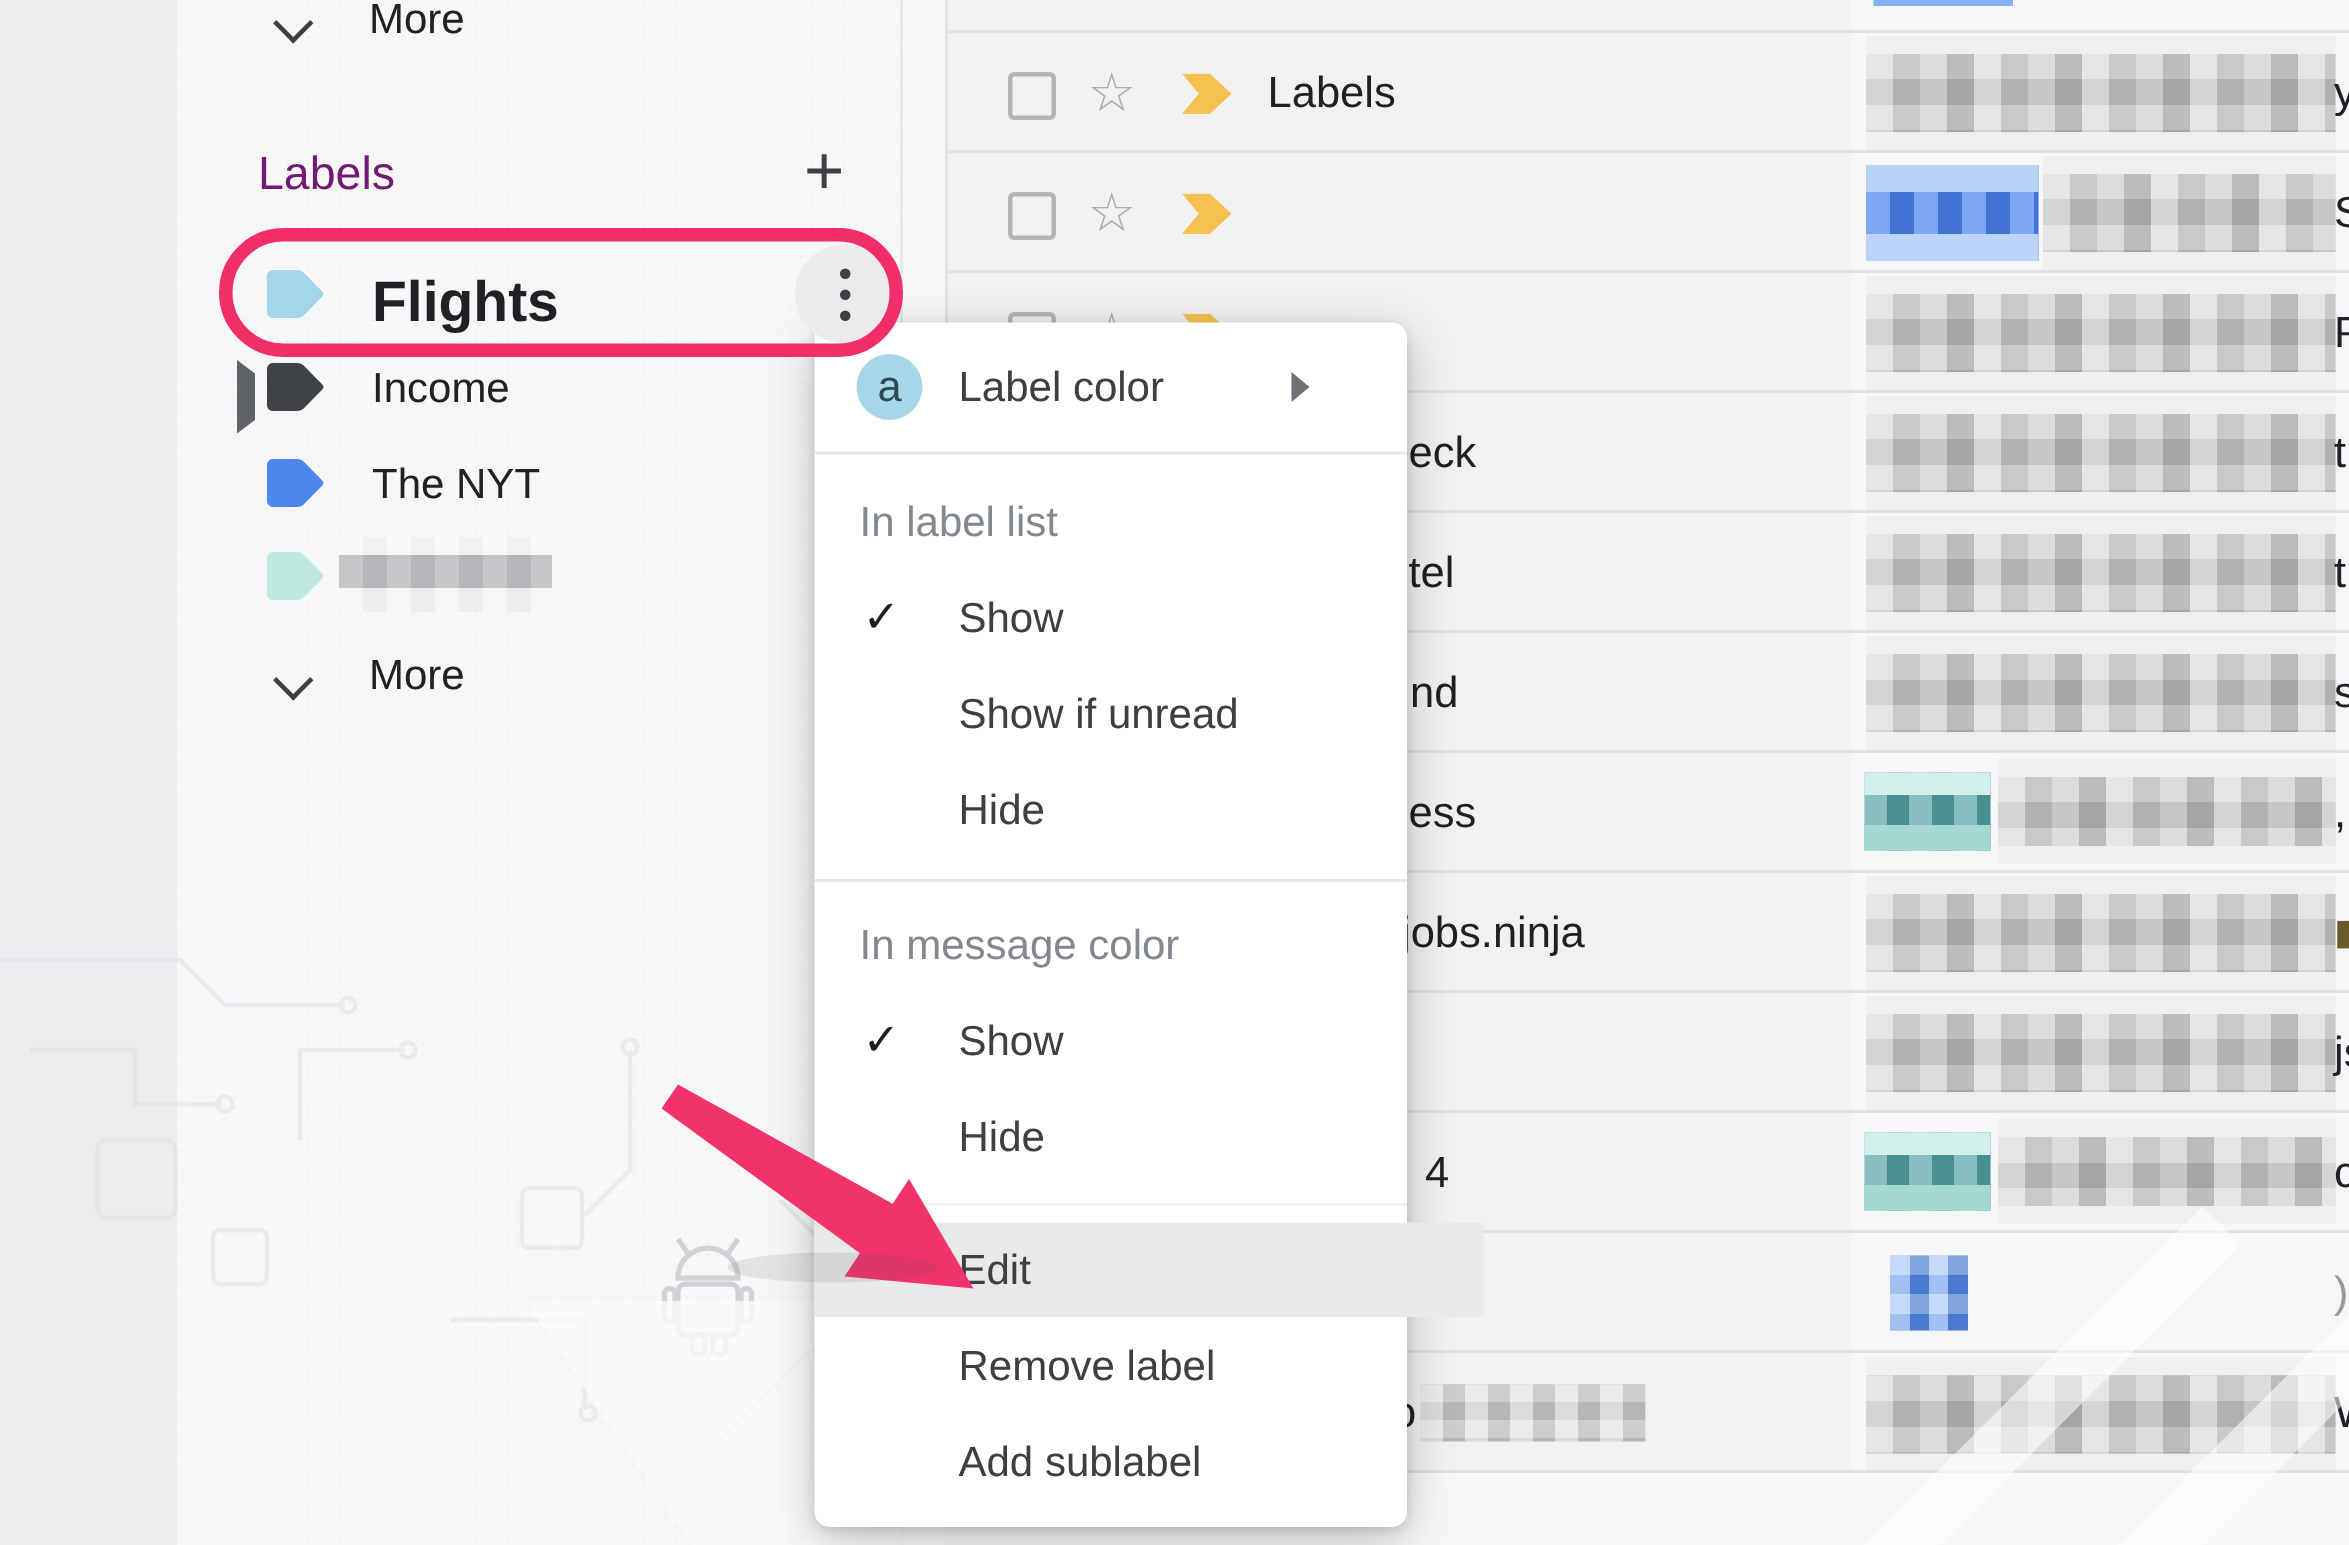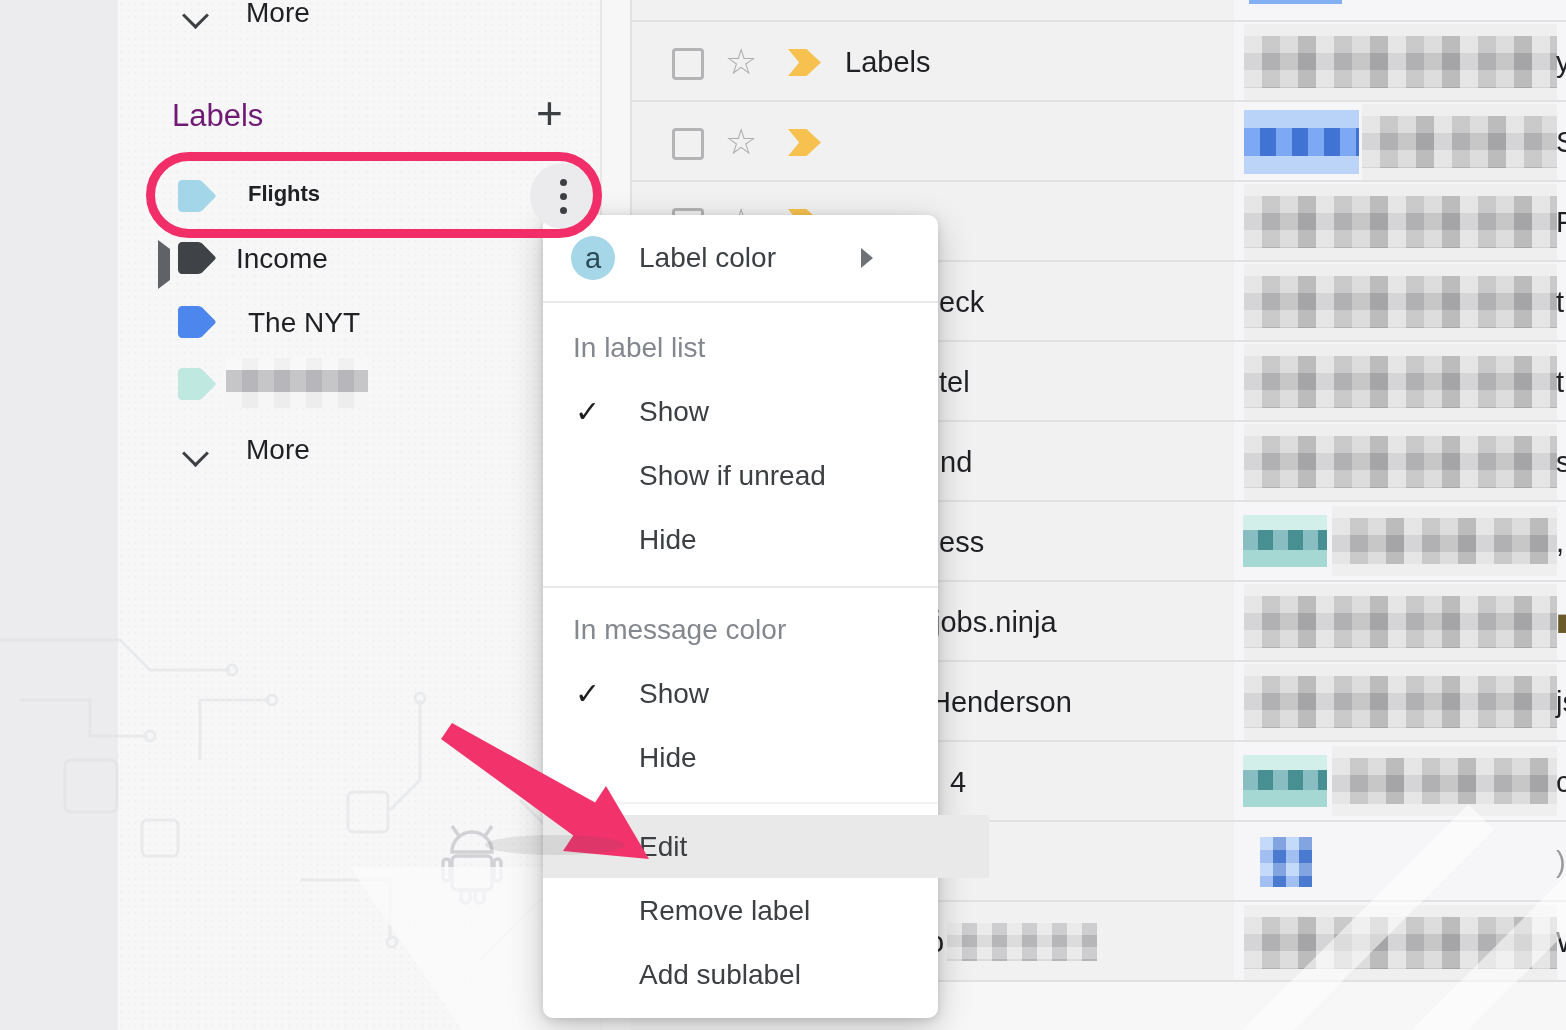--- a/index.html
+++ b/index.html
@@ -188,21 +188,20 @@
       <span class="trail">,</span>
     </div>
 
     <div class="mrow" style="top:580px">
       <span class="frag" style="left:302px">jobs.ninja</span>
       <span class="mz mz-gray" style="left:612px;top:14px;width:313px;height:52px"></span>
       <span class="trail" style="color:#6b5b2a;font-size:24px">▮</span>
     </div>
 
     <div class="mrow" style="top:660px">
-      <span class="frag" style="left:298px">Henderson</span>
       <span class="mz mz-gray" style="left:612px;top:14px;width:313px;height:52px"></span>
       <span class="trail">js</span>
     </div>
 
     <div class="mrow" style="top:740px">
       <span class="frag" style="left:318px">4</span>
       <span class="mz mz-teal" style="left:611px;top:13px;width:84px;height:52px"></span>
       <span class="mz mz-gray" style="left:700px;top:16px;width:225px;height:46px"></span>
       <span class="trail">c</span>
     </div>
@@ -226,27 +225,27 @@
     <span class="chev" style="margin-top:-10px"></span>
   </div>
   <div class="side-item" style="left:246px;top:0;line-height:26px">More</div>
 
   <div class="labels-header">Labels</div>
   <div class="plus">+</div>
 
   <svg class="tag" style="left:177px;top:179px;z-index:2" viewBox="0 0 40 34">
     <path d="M5 1 H21 C23 1 25 2 26.4 3.7 L38 15.5 C38.8 16.4 38.8 17.6 38 18.5 L26.4 30.3 C25 32 23 33 21 33 H5 C2.8 33 1 31.2 1 29 V5 C1 2.8 2.8 1 5 1 Z" fill="#a3d6e9"></path>
   </svg>
-  <div class="side-item" style="left:248px;top:181px;font-weight:700;font-size:22px">Flights</div>
+  <div class="side-item" style="left:248px;top:181px;font-weight:700;font-size:38px">Flights</div>
 
   <div class="side-item" style="left:158px;top:249px"><span class="tri-right"></span></div>
   <svg class="tag" style="left:177px;top:241px;z-index:2" viewBox="0 0 40 34">
     <path d="M5 1 H21 C23 1 25 2 26.4 3.7 L38 15.5 C38.8 16.4 38.8 17.6 38 18.5 L26.4 30.3 C25 32 23 33 21 33 H5 C2.8 33 1 31.2 1 29 V5 C1 2.8 2.8 1 5 1 Z" fill="#3f4348"></path>
   </svg>
-  <div class="side-item" style="left:236px;top:243px">Income</div>
+  <div class="side-item" style="left:248px;top:243px">Income</div>
 
   <svg class="tag" style="left:177px;top:305px;z-index:2" viewBox="0 0 40 34">
     <path d="M5 1 H21 C23 1 25 2 26.4 3.7 L38 15.5 C38.8 16.4 38.8 17.6 38 18.5 L26.4 30.3 C25 32 23 33 21 33 H5 C2.8 33 1 31.2 1 29 V5 C1 2.8 2.8 1 5 1 Z" fill="#4d87ee"></path>
   </svg>
   <div class="side-item" style="left:248px;top:307px">The NYT</div>
 
   <svg class="tag" style="left:177px;top:367px;z-index:2" viewBox="0 0 40 34">
     <path d="M5 1 H21 C23 1 25 2 26.4 3.7 L38 15.5 C38.8 16.4 38.8 17.6 38 18.5 L26.4 30.3 C25 32 23 33 21 33 H5 C2.8 33 1 31.2 1 29 V5 C1 2.8 2.8 1 5 1 Z" fill="#bfe8e0"></path>
   </svg>
   <div class="sb-redacted"></div>

